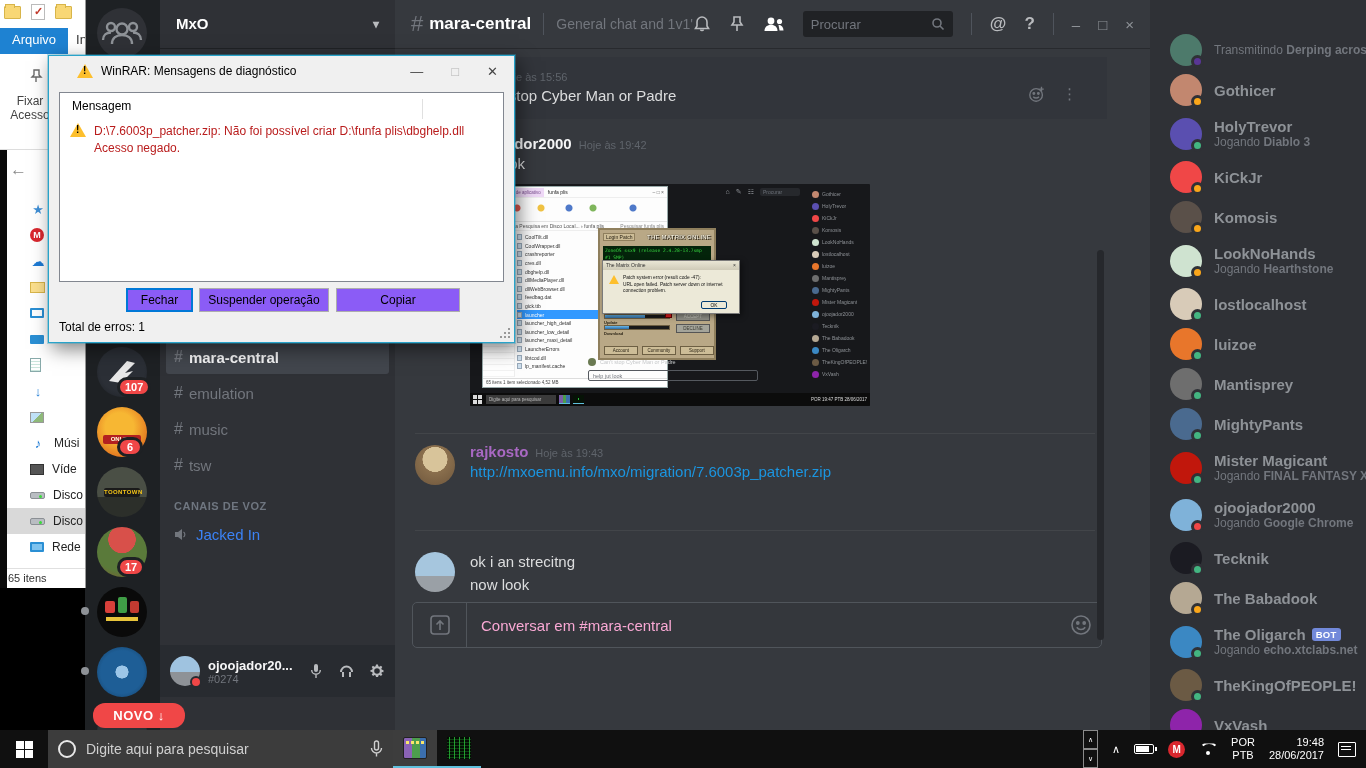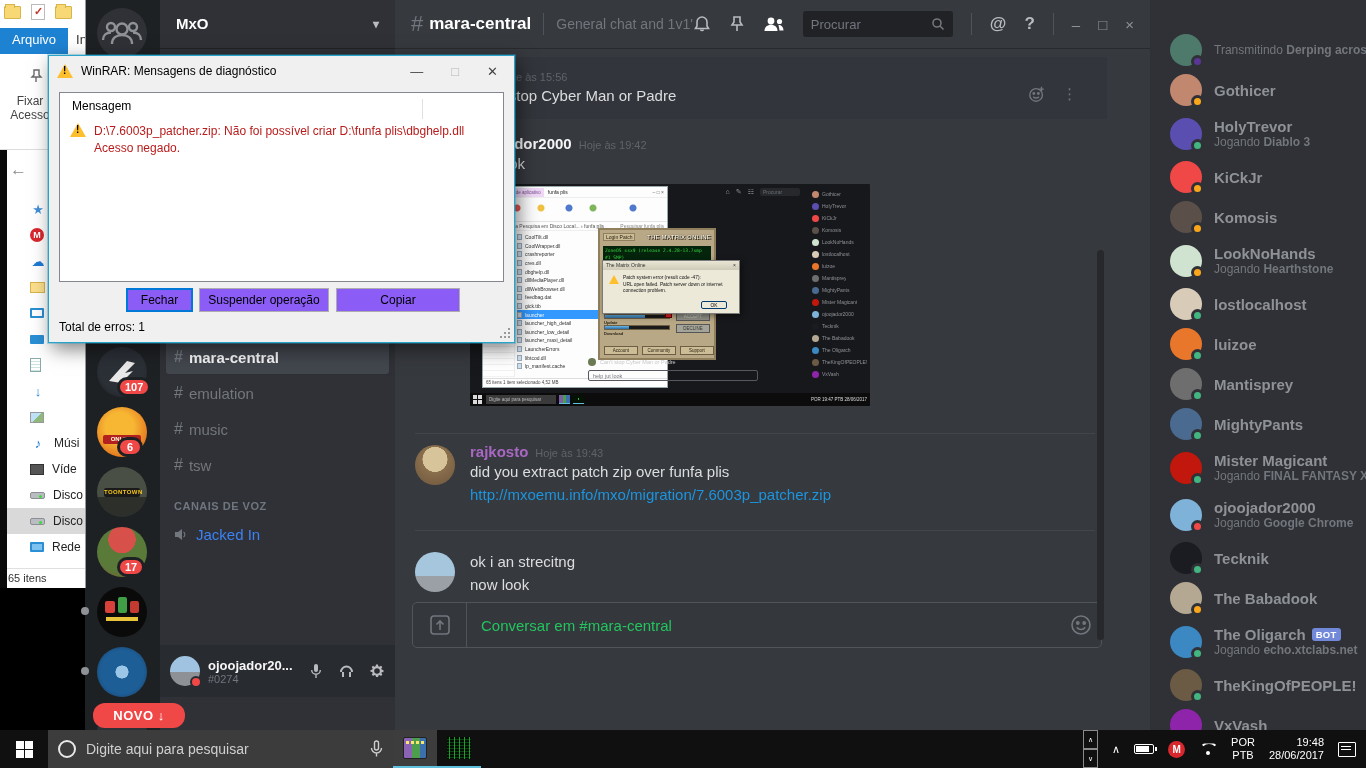--- a/index.html
+++ b/index.html
@@ -59,21 +59,21 @@
   .chat-rule { position:absolute; left:20px; width:680px; height:1px; background:#424549; }
   .g0 { top:9px; height:62px; padding-top:10px; }
   .g1 { top:87px; }
   .g2 { top:395px; }
   .g3 { top:502px; }
   .av-raj { background:radial-gradient(circle at 50% 36%, #d8c49a 38%, #8a6f4d 39%, #6e563c 100%); }
   .av-ojoo { background:linear-gradient(#a6c6de 60%, #9aa0a6 60%); }
 
   .chat-input { position:absolute; left:17px; top:602px; width:690px; height:46px; border:1px solid #50555b; border-radius:5px; display:flex; align-items:center; background:rgba(0,0,0,.03); }
   .upload-btn { width:54px; height:100%; border-right:1px solid #50555b; display:flex; align-items:center; justify-content:center; color:#72767d; flex:none; }
-  .input-placeholder { flex:1; padding:0 14px; color:#22c55e; font-size:15px; }
+  .input-placeholder { flex:1; padding:0 14px; color:#f9a8d4; font-size:15px; }
   .emoji-btn { width:40px; color:#72767d; display:flex; justify-content:center; }
   .chat-scrollbar { position:absolute; right:46px; top:60px; width:7px; height:540px; }
   .chat-scroll-thumb { position:absolute; left:0; top:190px; width:7px; height:390px; border-radius:4px; background:#26282c; }
 
   .member-col { position:absolute; right:0; top:0; width:216px; height:730px; background:#2f3136; overflow:hidden; }
   .member-list { position:absolute; left:0; top:48px; width:216px; }
   .member { position:relative; display:flex; align-items:center; padding:0 0 0 20px; height:40px; }
   .member.has-game { height:47px; }
   .m-avatar { position:relative; width:32px; height:32px; border-radius:50%; flex:none; }
   .m-dot { position:absolute; right:-2px; bottom:-2px; width:13px; height:13px; border-radius:50%; border:3px solid #2f3136; }
@@ -113,21 +113,21 @@
   .ic-desktop { width:14px; height:9px; background:#2a8fd4; border-radius:1px; }
   .ic-doc { width:11px; height:14px; border:1px solid #8aa; background:repeating-linear-gradient(#fff,#fff 2px,#9cb 3px); }
   .ic-down { color:#1d7ad4; font-weight:bold; }
   .ic-pic { width:14px; height:11px; border:1px solid #999; background:linear-gradient(135deg,#bfe1f7 50%,#8fb97a 50%); }
   .ic-music { color:#1d7ad4; } .ic-video { width:14px; height:11px; background:#555; border:1px solid #333; }
   .ic-disk { width:15px; height:7px; background:#b9bdc2; border:1px solid #8b8f94; border-radius:2px; position:relative; }
   .ic-disk:after { content:""; position:absolute; right:2px; top:2px; width:3px; height:3px; border-radius:50%; background:#3adb3a; }
   .ic-net { width:14px; height:10px; border:2px solid #2a8fd4; border-radius:1px; background:#7ec3ef; }
 
   
-  .winrar { position:absolute; left:48px; top:55px; width:467px; height:288px; background:#f0f0f0; border:1px solid #29a3c9; box-shadow:0 0 0 1px rgba(41,163,201,.35), 4px 6px 18px rgba(0,0,0,.5); z-index:10; }
+  .winrar { position:absolute; left:48px; top:55px; width:467px; height:288px; background:#f0f0f0; border:1px solid #29a3c9; box-shadow:0 0 0 1px rgba(41,163,201,.35), 4px 6px 18px rgba(0,0,0,.5); z-index:10;padding-left:20px; }
   .wr-titlebar { height:30px; display:flex; align-items:center; padding:0 8px; background:#f0f0f0; }
   .wr-title { font-size:12px; color:#000; margin-left:8px; flex:1; }
   .wr-ctls { display:flex; gap:28px; padding-right:8px; color:#444; font-size:13px; }
   .warn-tri { width:0; height:0; border-left:8px solid transparent; border-right:8px solid transparent; border-bottom:14px solid #fdbf2d; position:relative; }
   .warn-tri:after { content:"!"; position:absolute; left:-2px; top:1px; font-size:10px; font-weight:bold; color:#000; }
   .wr-list { position:absolute; left:10px; top:36px; width:445px; height:190px; background:#fff; border:1px solid #828790; padding:6px 0 0 0; }
   .wr-col-header { position:relative; height:22px; font-size:12px; color:#000; padding-left:12px; }
   .wr-col-header:after { content:""; position:absolute; right:80px; top:0; width:1px; height:20px; background:#e0e0e0; }
   .wr-msg-row { display:flex; padding:2px 10px; gap:8px; }
   .wr-msg-text { font-size:12px; color:#b91c1c; line-height:17px; }
@@ -626,21 +626,20 @@
                   <div class="att-tb-app mx"></div>
                   <div class="att-tb-tray">POR 19:47  PTB 28/06/2017</div>
                 </div>
               </div>
             </div>
           </div>
           <div class="msg-group g2">
             <div class="msg-avatar av-raj"></div>
             <div class="msg-body">
               <div class="msg-head"><span class="msg-author" style="color: rgb(168, 104, 194);">rajkosto</span><span class="msg-time">Hoje às 19:43</span></div>
-              <div class="msg-line">did you extract patch zip over funfa plis</div>
               <div class="msg-line link">http://mxoemu.info/mxo/migration/7.6003p_patcher.zip</div>
             </div>
           </div>
           <div class="msg-group g3">
             <div class="msg-avatar av-ojoo"></div>
             <div class="msg-body">
               <div class="msg-line">ok i an strecitng</div>
               <div class="msg-line">now look</div>
             </div>
           </div>

